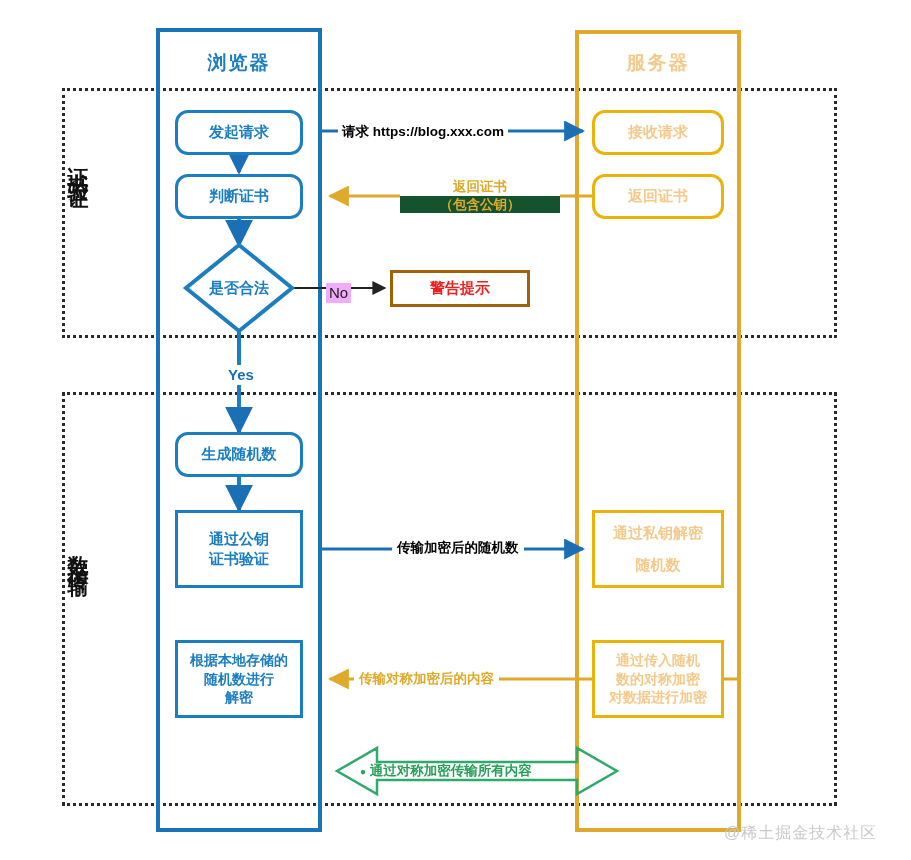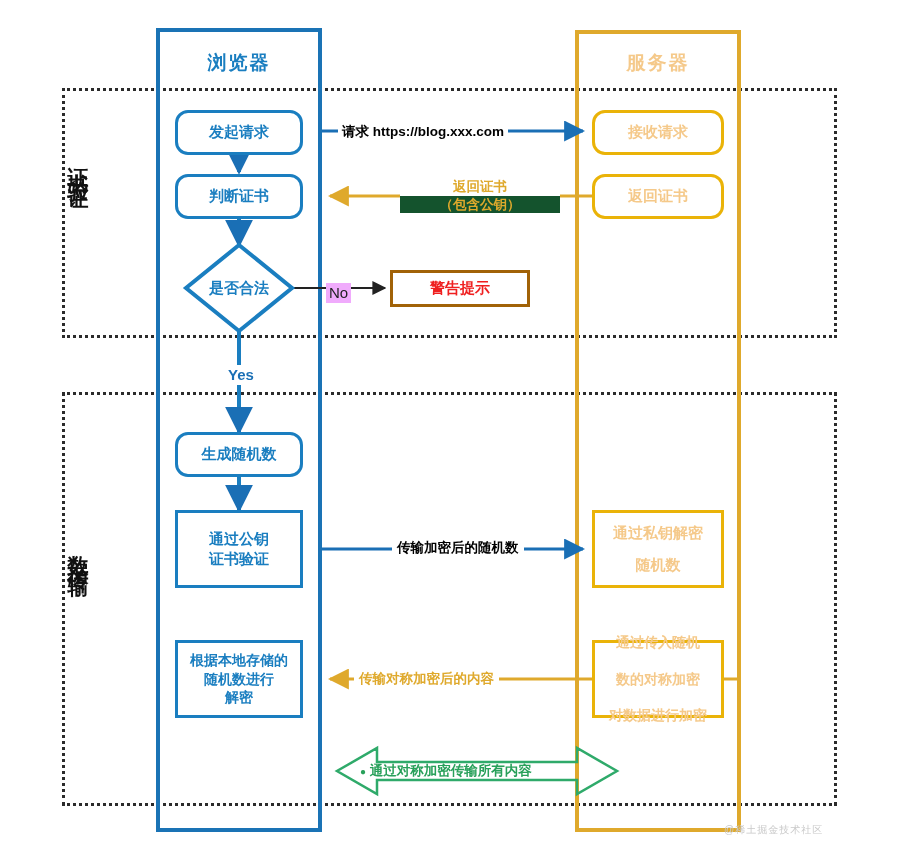--- a/index.html
+++ b/index.html
@@ -40,21 +40,21 @@
   
   .conn-label{position:absolute;font-weight:bold;font-size:13.5px;text-align:center;line-height:1.3;white-space:nowrap;}
   .conn-label.blue{color:#000000;}
   .conn-label.orange{color:#dfa92c;}
   .conn-label.green{color:#28a05a;}
   .conn-label.black{color:#222;font-weight:normal;font-size:15px;}
   .conn-label.yes{color:#1a6fb5;font-size:15px;}
 
   svg.overlay{position:absolute;left:0;top:0;width:911px;height:860px;pointer-events:none;}
 
-  .watermark{position:absolute;font-size:10px;color:#c9c9c9;letter-spacing:1px;}
+  .watermark{position:absolute;font-size:16px;color:#c9c9c9;letter-spacing:1px;}
 </style>
 </head>
 <body>
 
 <div id="canvas">
 
   <div class="abs section-box" style="left:62px;top:88px;width:775px;height:250px;"></div>
   <div class="abs section-box" style="left:62px;top:392px;width:775px;height:414px;"></div>
 
   <div class="vlabel" style="left:68px;top:150px;">证书验证</div>
@@ -141,21 +141,21 @@
 
   <div class="node orange round" style="left:592px;top:174px;width:132px;height:45px;">
     <span>返回证书</span>
   </div>
 
   <div class="node orange" style="left:592px;top:510px;width:132px;height:78px;flex-direction:column;gap:12px;">
     <span>通过私钥解密</span>
     <span>随机数</span>
   </div>
 
-  <div class="node orange" style="left:592px;top:640px;width:132px;height:78px;flex-direction:column;font-size:14px;gap:18px;">
+  <div class="node orange" style="left:592px;top:640px;width:132px;height:78px;flex-direction:column;font-size:14px;">
     <span>通过传入随机</span>
     <span>数的对称加密</span>
     <span>对数据进行加密</span>
   </div>
 
   <div class="conn-label blue" style="left:338px;top:123px;background:#fff;padding:0 4px;">请求 https://blog.xxx.com</div>
 
   <div class="conn-label orange" style="left:400px;top:178px;width:160px;white-space:normal;">
     <div style="background:#fff;">返回证书</div>
     <div style="background:#14532d;">（包含公钥）</div>

